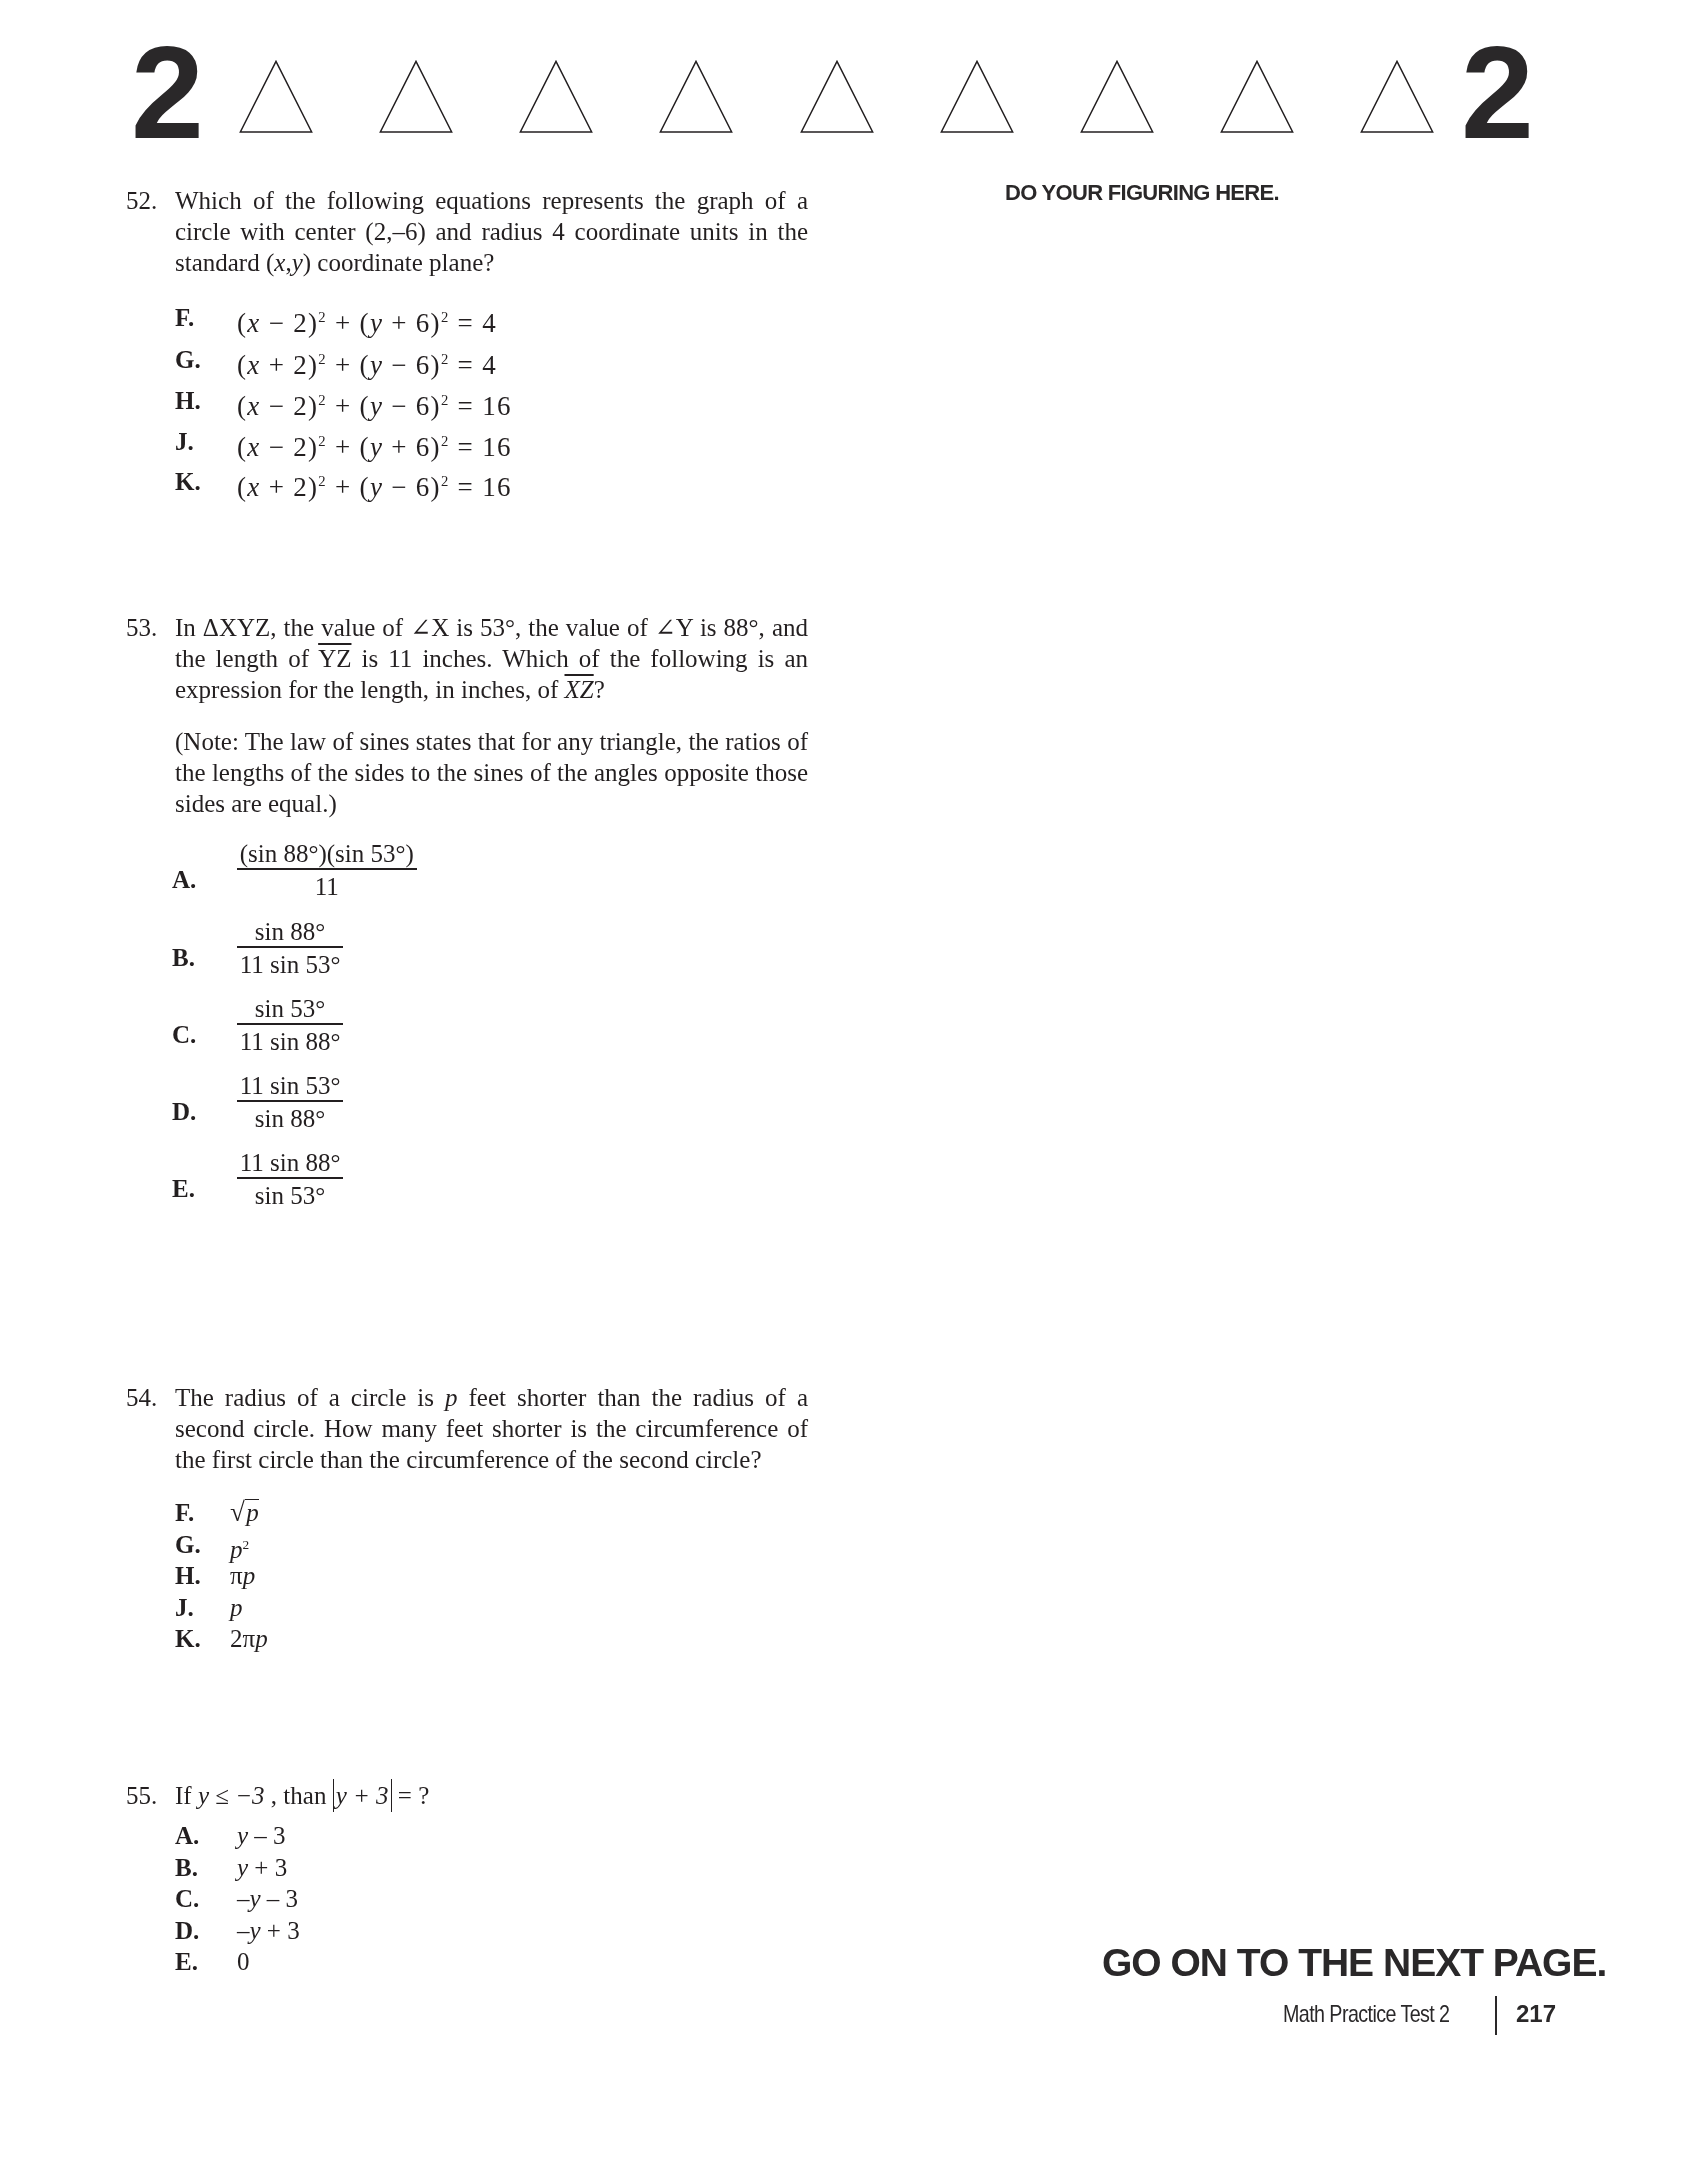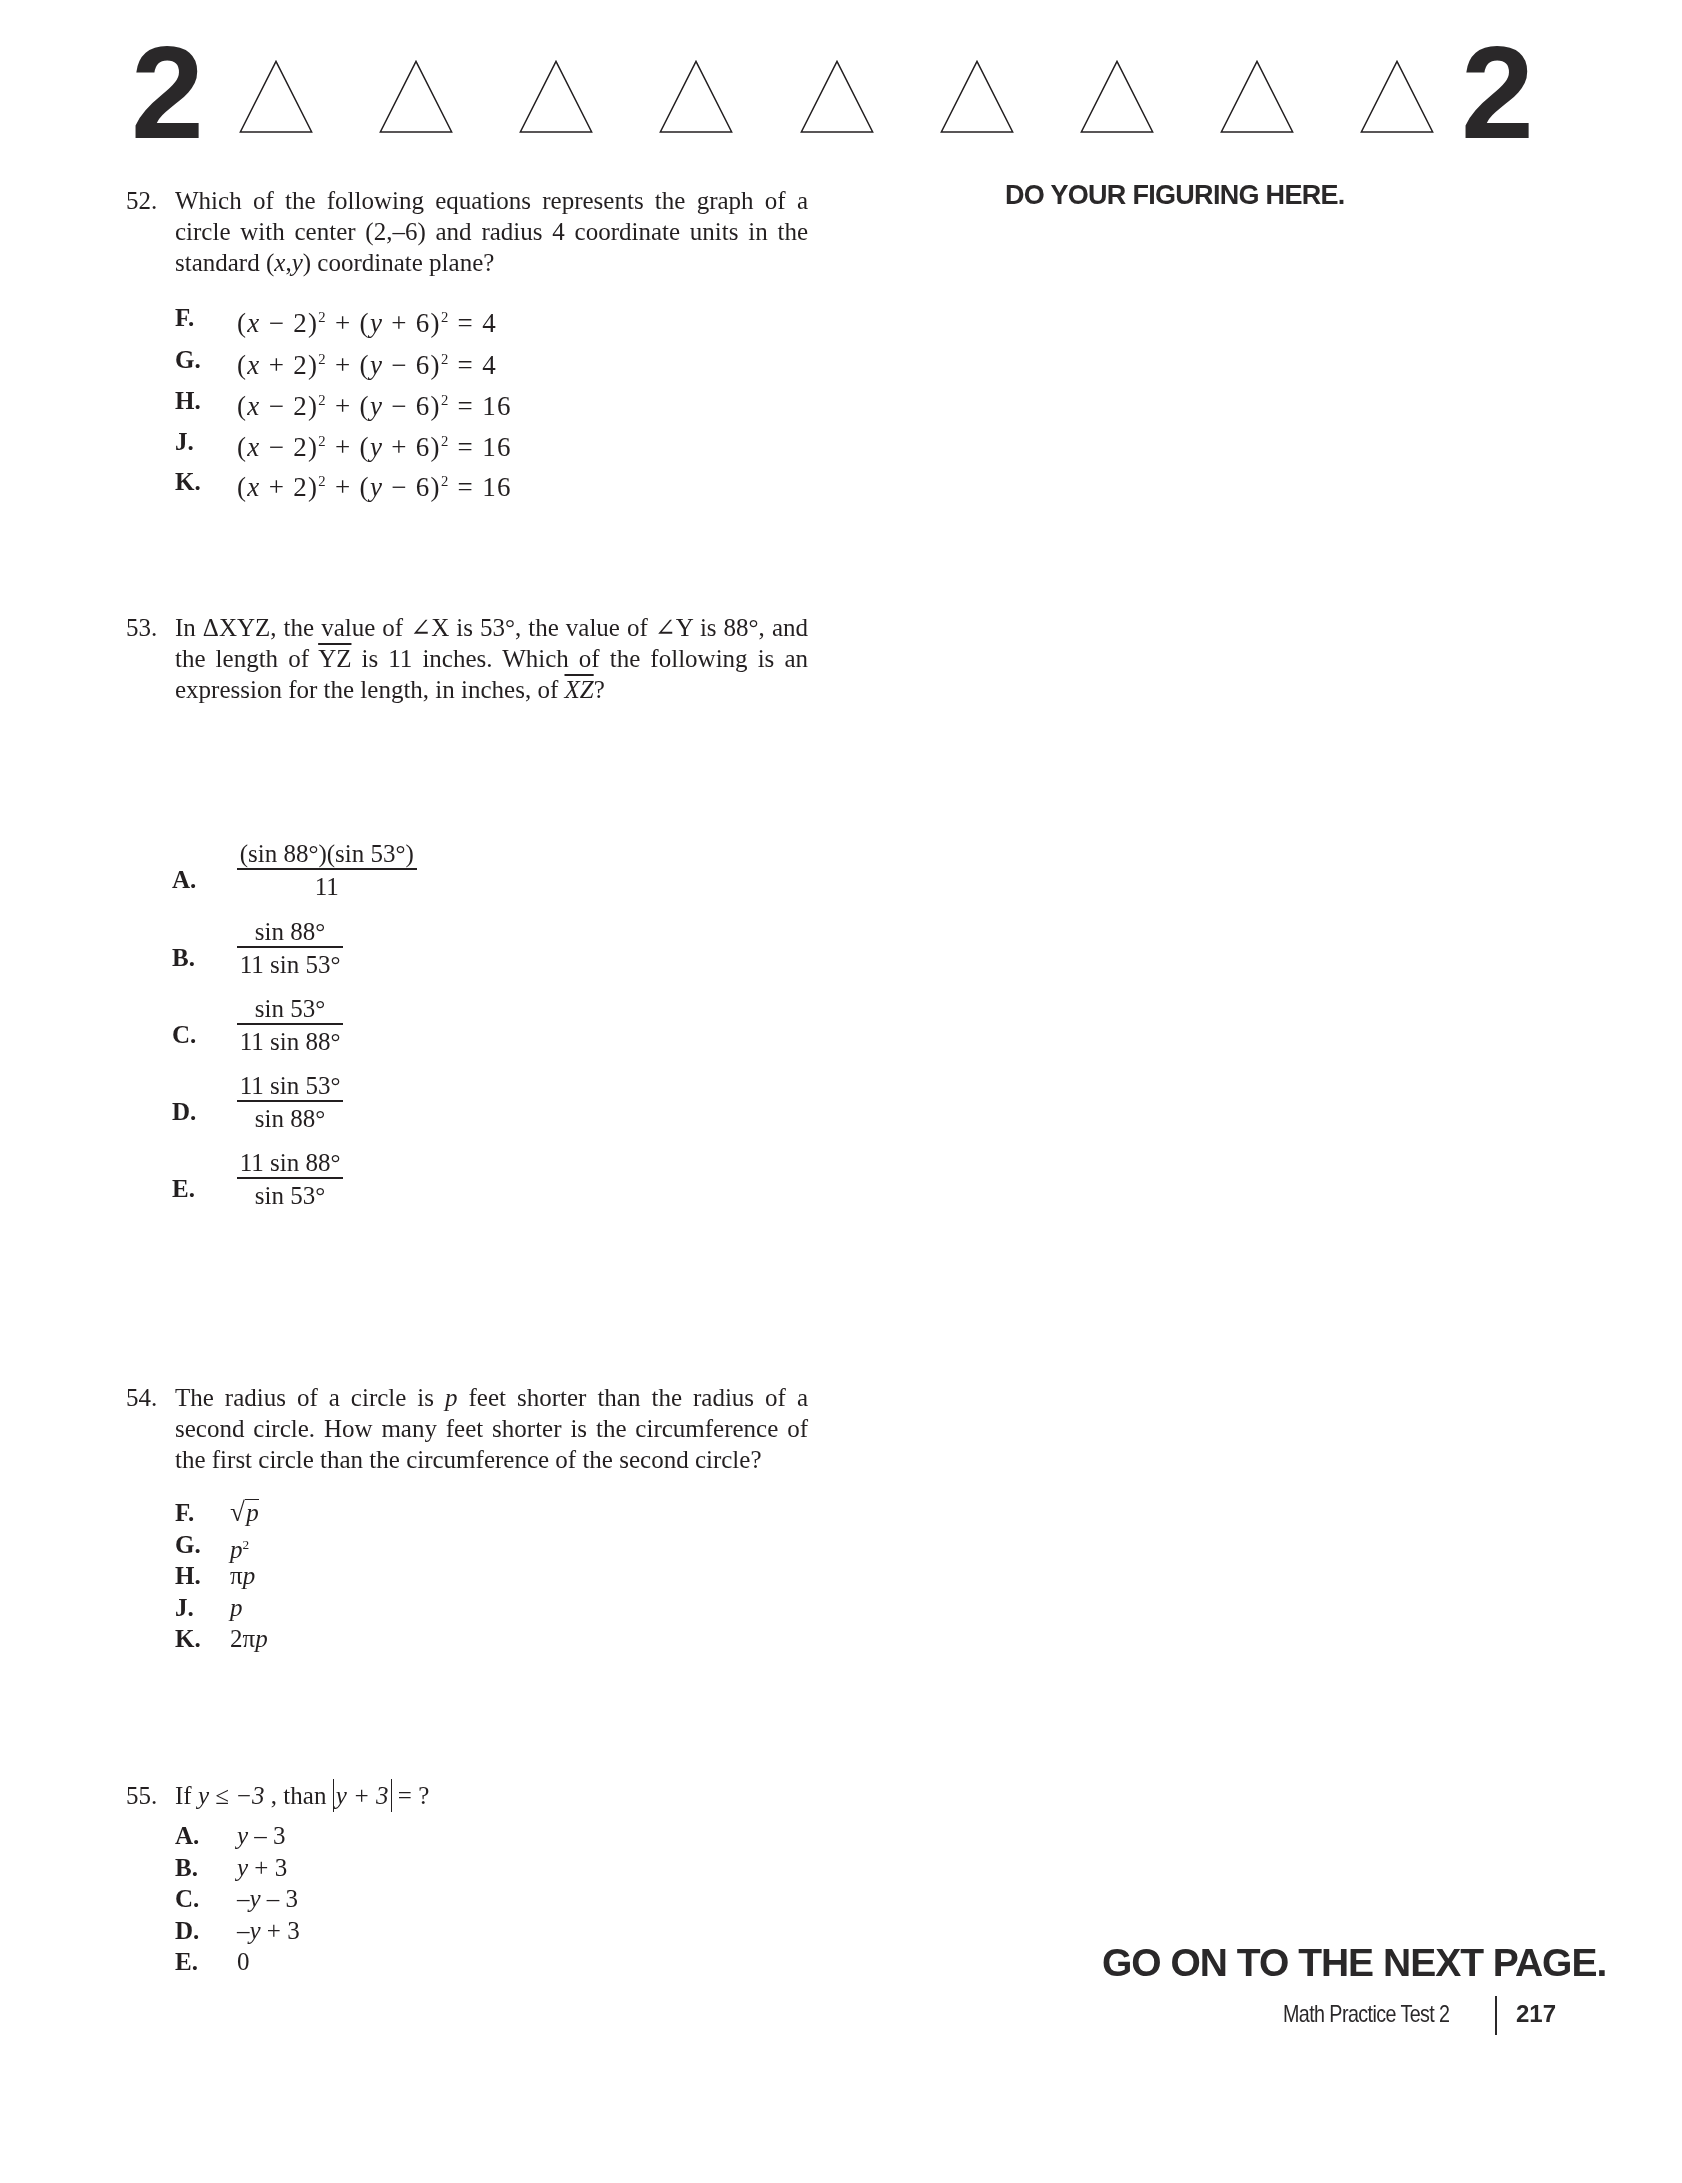--- a/index.html
+++ b/index.html
@@ -52,21 +52,21 @@
     </svg>
     <svg class="tri" viewBox="0 0 110 110" style="left: 1220px;">
       <polygon points="55,2 2,107 108,107" fill="none" stroke="#231f20" stroke-width="2.2"></polygon>
     </svg>
     <svg class="tri" viewBox="0 0 110 110" style="left: 1360px;">
       <polygon points="55,2 2,107 108,107" fill="none" stroke="#231f20" stroke-width="2.2"></polygon>
     </svg>
   </div>
 <div class="abs big2" style="left:1461px; top:27px;">2</div>
 
-<div class="abs sans-bold" style="left:1005px; top:180px; font-size:27px; letter-spacing:-0.7px; color:#2a2829;">DO YOUR FIGURING HERE.</div>
+<div class="abs sans-bold" style="left:1005px; top:180px; font-size:22px; letter-spacing:-0.7px; color:#2a2829;">DO YOUR FIGURING HERE.</div>
 
 <div class="q" style="top:185px;">
   <span class="qnum">52.</span>
   <div class="qtext" id="q52text">Which of the following equations represents the graph of a circle with center (2,–6) and radius 4 coordinate units in the standard <span>(<i>x</i>,<i>y</i>)</span> coordinate plane?</div>
 </div>
 <div id="q52opts">
     <div class="opt" style="top: 304px; left: 175px;">
       <span class="olet">F.</span>
       <span class="oexp math" style="left: 62px;"><span style="font-size:27px; letter-spacing:1.3px">(<i>x</i> − 2)<sup style="font-size:14.7px">2</sup> + (<i>y</i> + 6)<sup style="font-size:14.7px">2</sup> = 4</span></span>
     </div>
@@ -86,20 +86,21 @@
       <span class="olet">K.</span>
       <span class="oexp math" style="left: 62px;"><span style="font-size:27px; letter-spacing:1.3px">(<i>x</i> + 2)<sup style="font-size:14.7px">2</sup> + (<i>y</i> − 6)<sup style="font-size:14.7px">2</sup> = 16</span></span>
     </div>
   </div>
 
 <div class="q" style="top:612px;">
   <span class="qnum">53.</span>
   <div class="qtext">
     <span>In ΔXYZ, the value of ∠X is 53°, the value of ∠Y is 88°, and the length of </span><span class="ovl" style="">YZ</span><span> is 11 inches. Which of the following is an expression for the length, in inches, of </span><span class="ovl" style="font-style:italic">XZ</span><span>?</span>
   </div>
+  <div class="qtext" style="margin-top:21.4px;">(Note: The law of sines states that for any triangle, the ratios of the lengths of the sides to the sines of the angles opposite those sides are equal.)</div>
 </div>
 <div id="q53opts">
     <div class="opt" style="top: 839px; left: 172px;">
       <span class="olet" style="top: 27px;">A.</span>
       <span class="frac" style="left: 65px;">
         <span class="num">(sin 88°)(sin 53°)</span>
         <span class="den">11</span>
       </span>
     </div>
     <div class="opt" style="top: 917px; left: 172px;">

